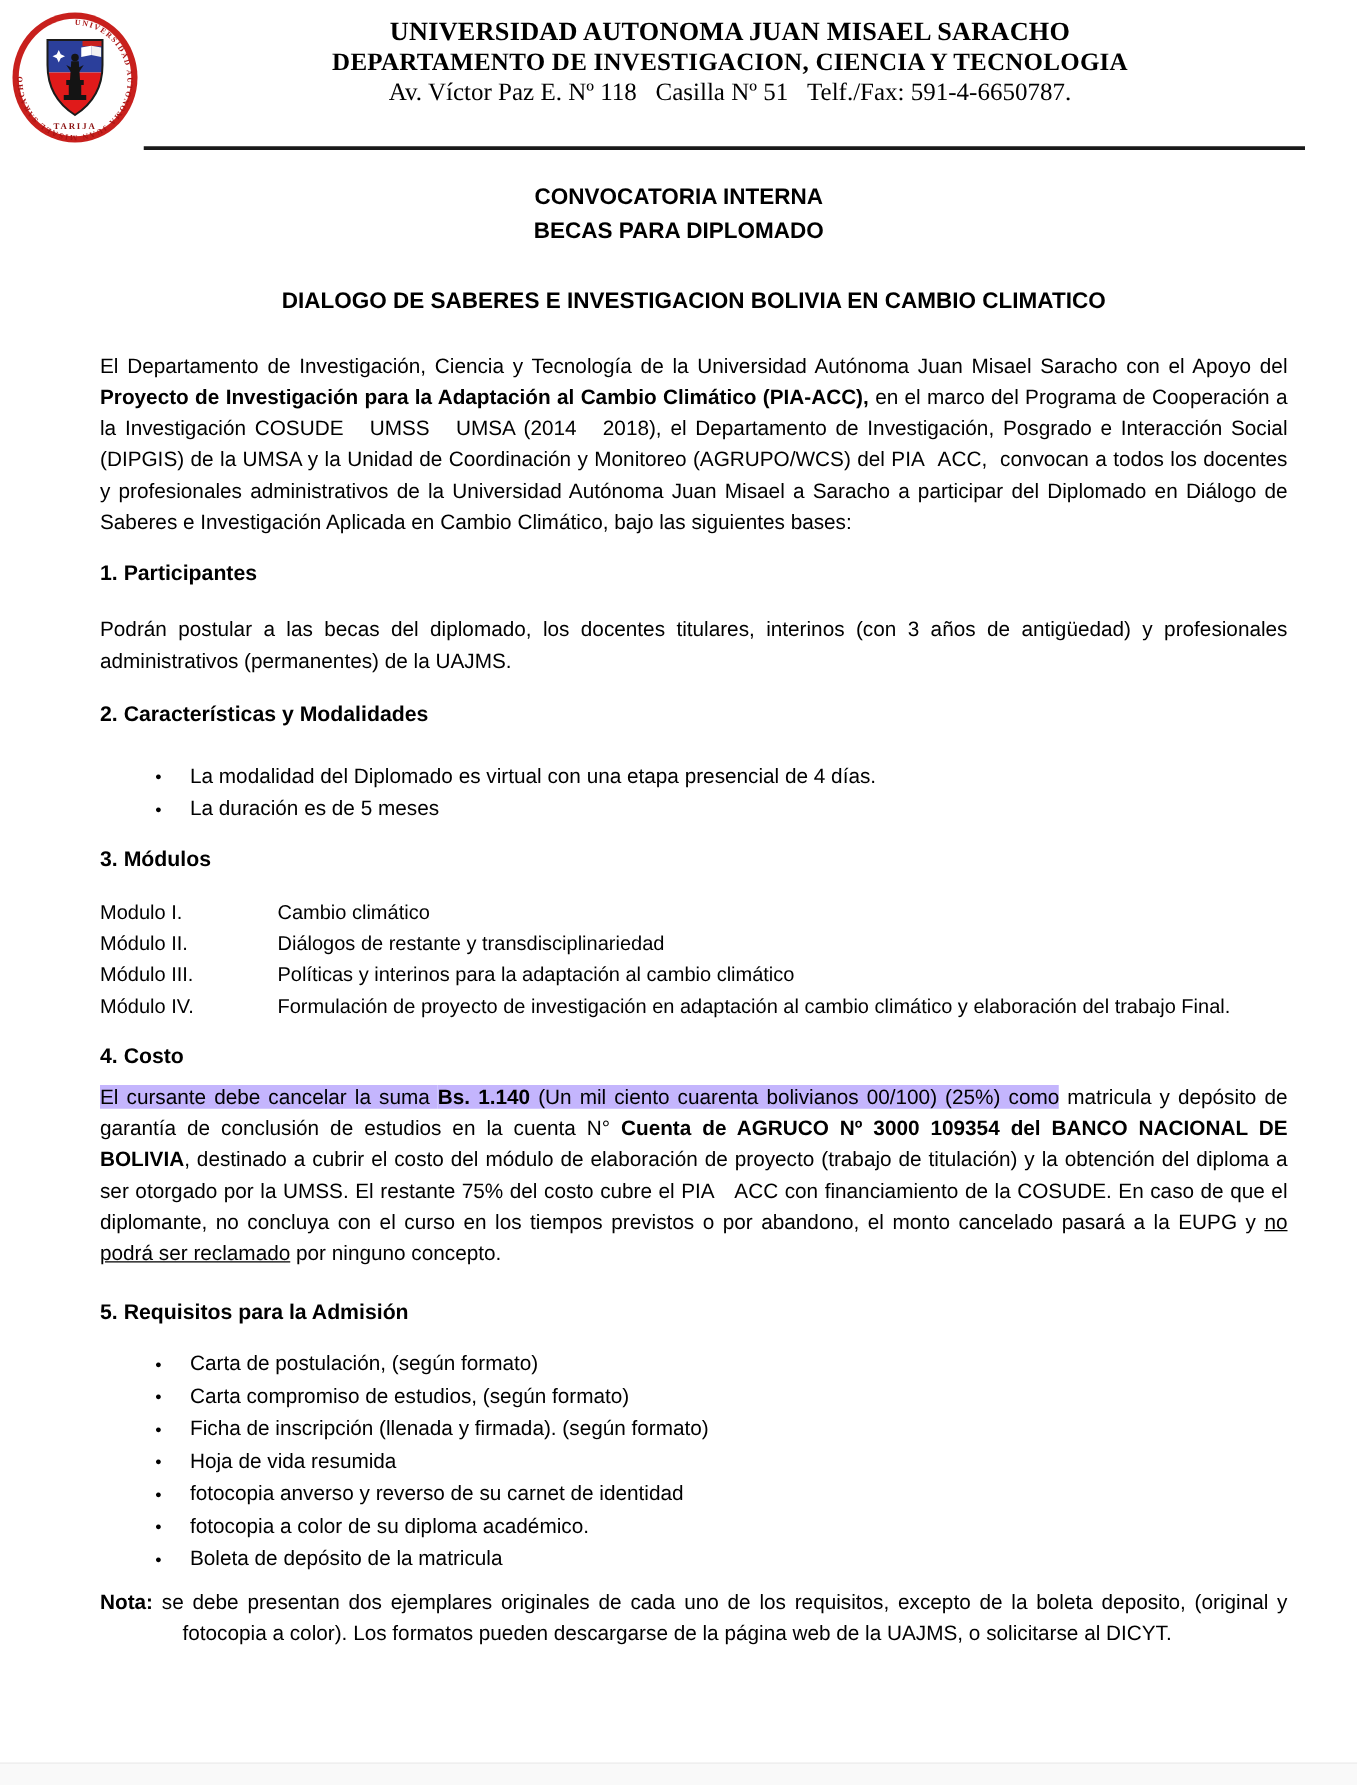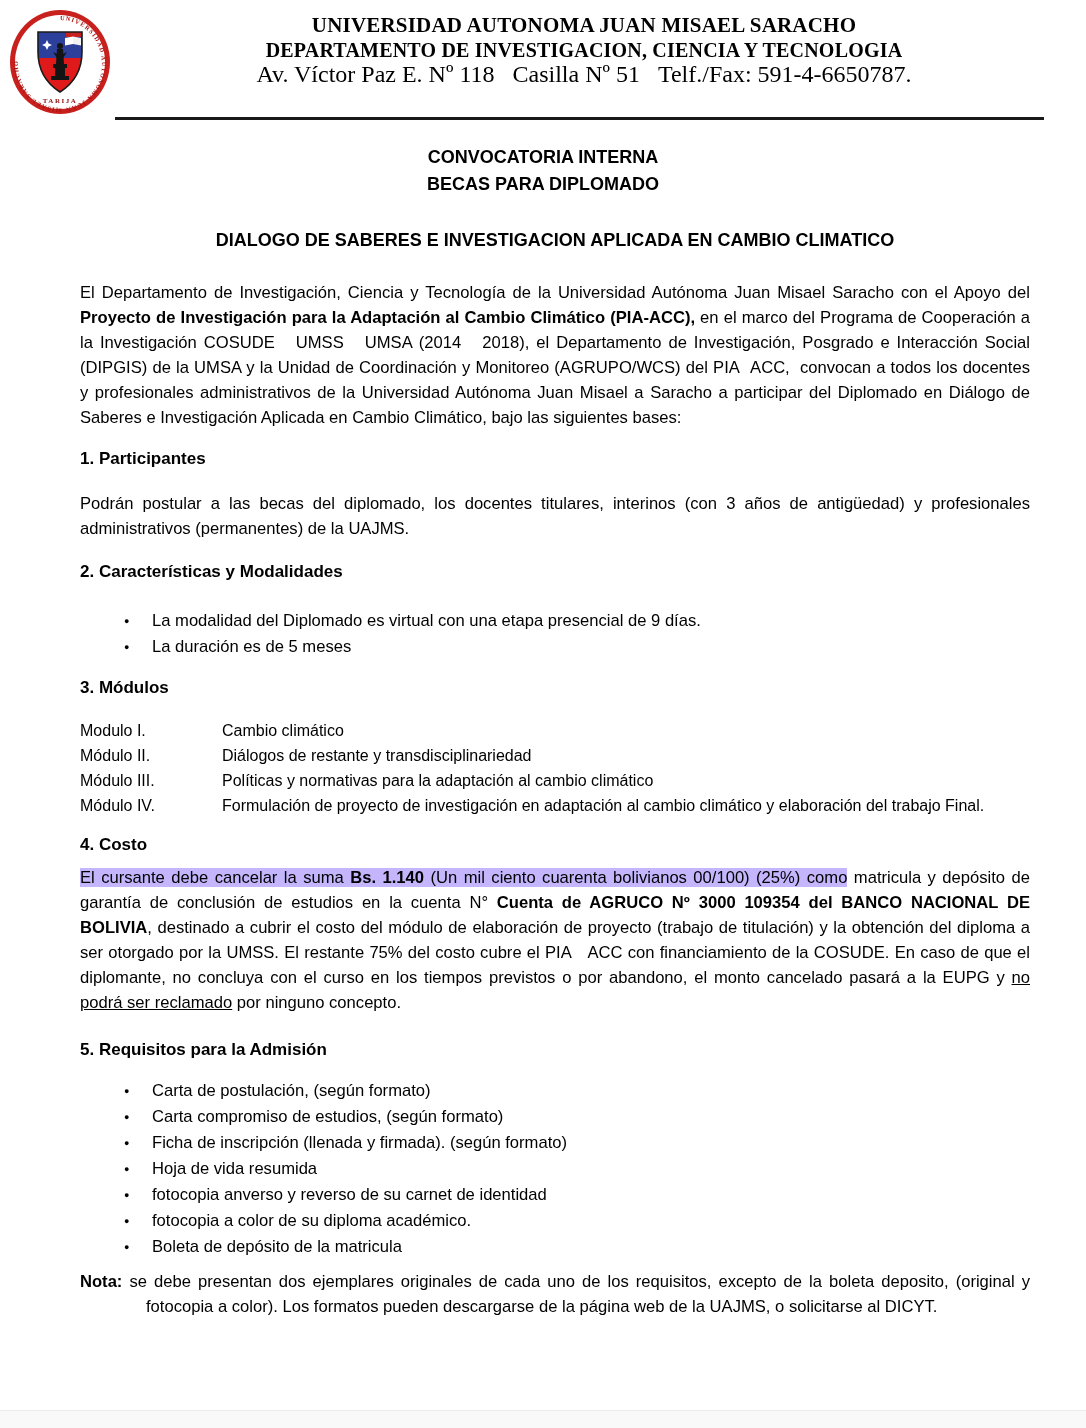--- a/index.html
+++ b/index.html
@@ -14,21 +14,21 @@
   
   .header{position:relative;height:122px;}
   .crest{position:absolute;left:8px;top:8px;width:104px;height:108px;}
   .header-text{
     margin-left:118px;margin-right:36px;
     padding-top:12px;text-align:center;
     font-family:"Liberation Serif","DejaVu Serif",serif;
   }
   .header-line1{font-size:21px;font-weight:bold;line-height:26px;letter-spacing:.2px;}
   .header-line2{font-size:20px;font-weight:bold;line-height:25px;letter-spacing:.2px;}
-  .header-line3,.header-line4{font-size:24px;line-height:23px;}
+  .header-line3,.header-line4{font-size:20px;line-height:23px;}
   .header-rule{
     position:absolute;left:115px;right:42px;top:117px;
     border-top:3px solid #1a1a1a;
   }
   
   .title-block{margin-top:22px;text-align:center;}
   .title-line{font-size:18px;font-weight:bold;line-height:27px;}
   .subject-title{margin-top:30px;text-align:center;font-size:18px;font-weight:bold;line-height:24px;}
   
   .body-col{padding:0 56px 0 80px;}
@@ -124,46 +124,46 @@
       <div class="header-line3">Av. Víctor Paz E. Nº 118&nbsp;&nbsp;&nbsp;Casilla Nº 51&nbsp;&nbsp;&nbsp;Telf./Fax: 591-4-6650787.</div>
     </div>
     <div class="header-rule"></div>
   </div>
 
   <div class="title-block">
     <div class="title-line">CONVOCATORIA INTERNA</div>
     <div class="title-line">BECAS PARA DIPLOMADO</div>
   </div>
   <div class="body-col">
-    <div class="subject-title">DIALOGO DE SABERES E INVESTIGACION APLICADA EN CAMBIO CLIMATICO</div>
+    <div class="subject-title">DIALOGO DE SABERES E INVESTIGACION BOLIVIA EN CAMBIO CLIMATICO</div>
 
     <p class="para intro"><span>El Departamento de Investigación, Ciencia y Tecnología de la Universidad Autónoma Juan Misael Saracho con el Apoyo del </span><span class="b">Proyecto de Investigación para la Adaptación al Cambio Climático (PIA-ACC),</span><span> en el marco del Programa de Cooperación a la Investigación COSUDE&nbsp;&nbsp;&nbsp;UMSS&nbsp;&nbsp;&nbsp;UMSA (2014&nbsp;&nbsp;&nbsp;2018), el Departamento de Investigación, Posgrado e Interacción Social (DIPGIS) de la UMSA y la Unidad de Coordinación y Monitoreo (AGRUPO/WCS) del PIA&nbsp;&nbsp;ACC,&nbsp; convocan a todos los docentes y profesionales administrativos de la Universidad Autónoma Juan Misael a Saracho a participar del Diplomado en Diálogo de Saberes e Investigación Aplicada en Cambio Climático, bajo las siguientes bases:</span></p>
 
     <h3 class="sec-heading h-participantes">1. Participantes</h3>
     <p class="para p-participantes">Podrán postular a las becas del diplomado, los docentes titulares, interinos (con 3 años de antigüedad) y profesionales administrativos (permanentes) de la UAJMS.</p>
 
     <h3 class="sec-heading h-caracteristicas">2. Características y Modalidades</h3>
     <ul class="bullets">
-        <li><span class="bullet" style="font-size: 9px; top: 1px;">●</span><span>La modalidad del Diplomado es virtual con una etapa presencial de 9 días.</span></li>
+        <li><span class="bullet" style="font-size: 9px; top: 1px;">●</span><span>La modalidad del Diplomado es virtual con una etapa presencial de 4 días.</span></li>
         <li><span class="bullet" style="font-size: 9px; top: 1px;">●</span><span>La duración es de 5 meses</span></li>
       </ul>
 
     <h3 class="sec-heading h-modulos">3. Módulos</h3>
     <div class="modules">
         <div class="module-row">
           <span class="module-label">Modulo I.</span>
           <span class="module-text">Cambio climático</span>
         </div>
         <div class="module-row">
           <span class="module-label">Módulo II.</span>
           <span class="module-text">Diálogos de restante y transdisciplinariedad</span>
         </div>
         <div class="module-row">
           <span class="module-label">Módulo III.</span>
-          <span class="module-text">Políticas y normativas para la adaptación al cambio climático</span>
+          <span class="module-text">Políticas y interinos para la adaptación al cambio climático</span>
         </div>
         <div class="module-row">
           <span class="module-label">Módulo IV.</span>
           <span class="module-text">Formulación de proyecto de investigación en adaptación al cambio climático y elaboración del trabajo Final.</span>
         </div>
       </div>
 
     <h3 class="sec-heading h-costo">4. Costo</h3>
     <p class="para p-costo"><span class="hl">El cursante debe cancelar la suma </span><span class="b hl">Bs. 1.140</span><span class="hl"> (Un mil ciento cuarenta bolivianos 00/100) (25%) como</span><span> matricula y depósito de garantía de conclusión de estudios en la cuenta N° </span><span class="b">Cuenta de AGRUCO Nº 3000 109354 del BANCO NACIONAL DE BOLIVIA</span><span>, destinado a cubrir el costo del módulo de elaboración de proyecto (trabajo de titulación) y la obtención del diploma a ser otorgado por la UMSS. El restante 75% del costo cubre el PIA&nbsp;&nbsp;&nbsp;ACC con financiamiento de la COSUDE. En caso de que el diplomante, no concluya con el curso en los tiempos previstos o por abandono, el monto cancelado pasará a la EUPG y </span><span class="u">no podrá ser reclamado</span><span> por ninguno concepto.</span></p>
 

